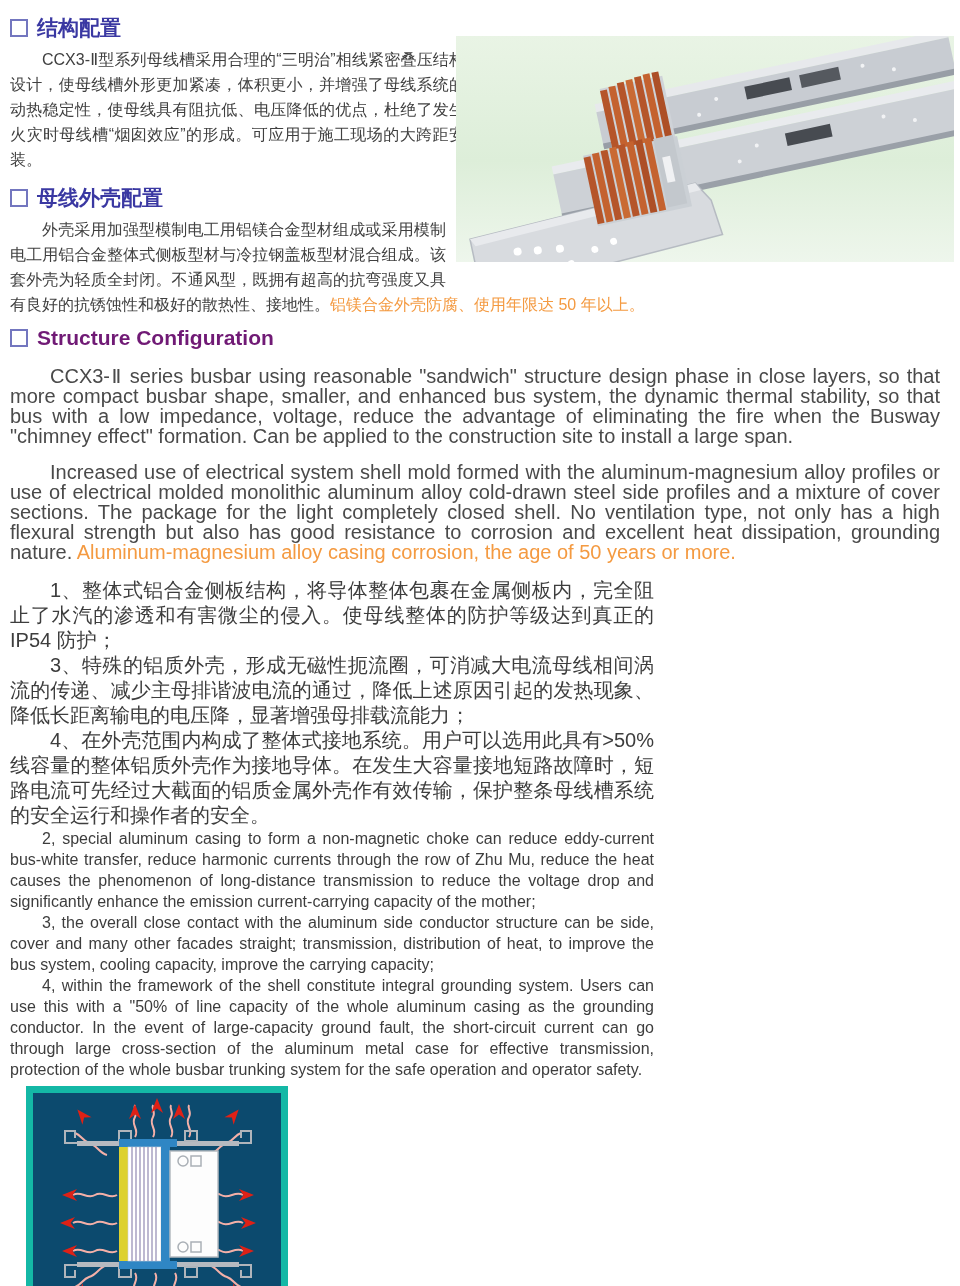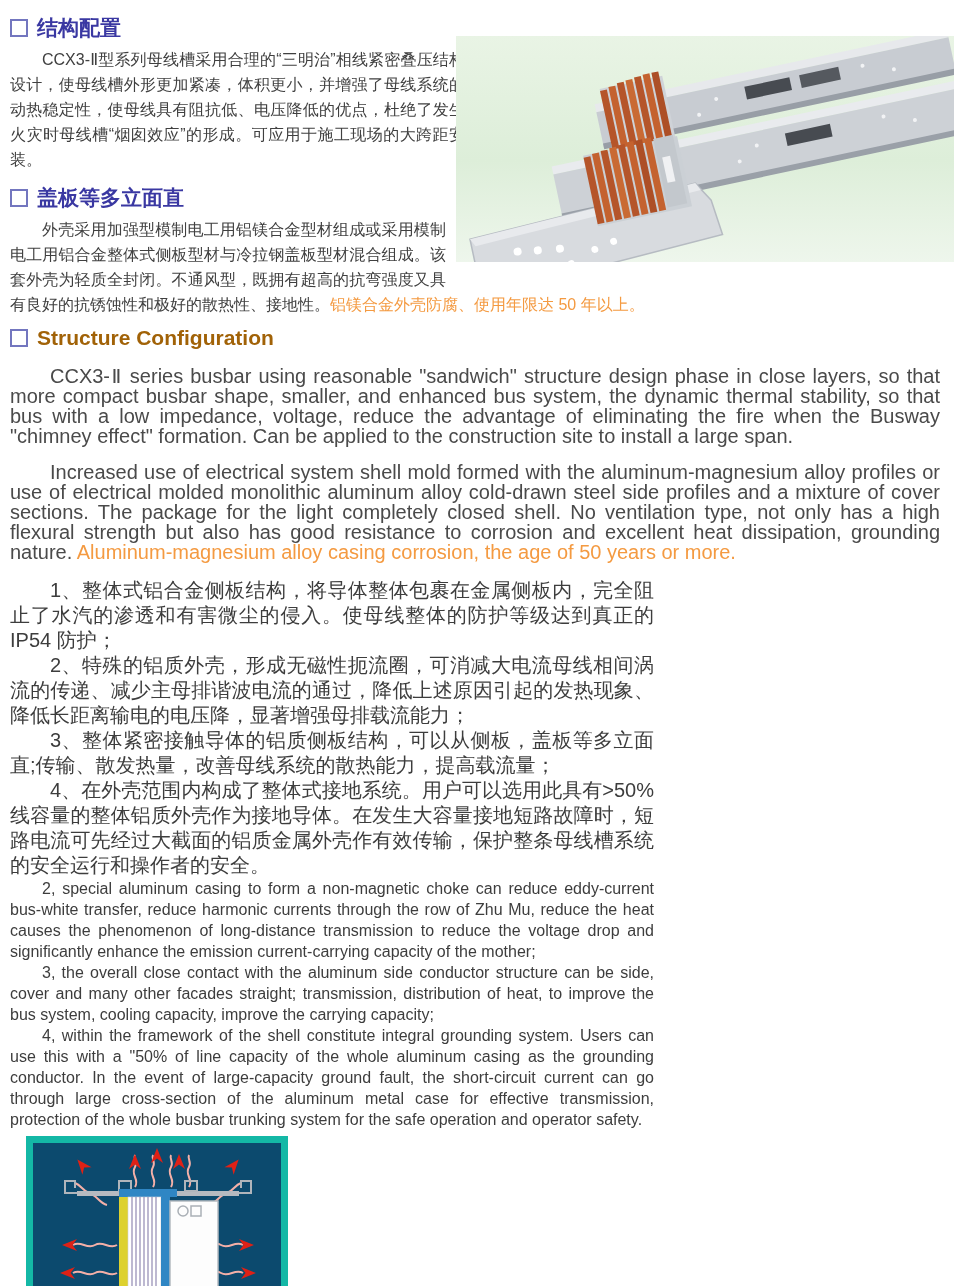--- a/index.html
+++ b/index.html
@@ -3,21 +3,21 @@
 <meta charset="utf-8">
 <style>
   html,body{margin:0;padding:0;background:#ffffff;}
   body{width:960px;height:1286px;position:relative;overflow:hidden;
        font-family:"Liberation Sans","DejaVu Sans",sans-serif;color:#3f3f3f;}
   .page{position:relative;width:960px;height:1252px;padding:14px 20px 0 10px;box-sizing:border-box;}
 
   
   .sec-h{font-weight:bold;font-size:21px;margin:0 0 5px 0;display:flex;align-items:center;gap:9px;}
   .h-cn{color:#3a38a2;}
-  .h-en{color:#a16207;}
+  .h-en{color:#701a75;}
   .sq{display:inline-block;width:14px;height:14px;border:2px solid rgba(68,72,170,0.75);
       background:transparent;flex:0 0 auto;}
 
   
   .p-cn{font-size:16px;line-height:25px;text-indent:2em;text-align:justify;margin:0 0 12px 0;color:#404040;}
   .p-en{font-size:20px;line-height:20px;text-indent:2em;text-align:justify;margin:16px 0 7px 0;color:#4a4a4a;}
   .orange{color:#f49a41;}
   #shell-cn-para{width:auto;margin-bottom:9px;}
   #structure-cn-para{width:455px;}
   .img-spacer{float:right;width:494px;height:52px;}
@@ -116,21 +116,21 @@
   <div class="sec-h h-cn">
     <span class="sq"></span>
     <span>结构配置</span>
   </div>
   <p class="p-cn" id="structure-cn-para">
     <span>CCX3-Ⅱ型系列母线槽采用合理的“三明治”相线紧密叠压结构设计，使母线槽外形更加紧凑，体积更小，并增强了母线系统的动热稳定性，使母线具有阻抗低、电压降低的优点，杜绝了发生火灾时母线槽“烟囱效应”的形成。可应用于施工现场的大跨距安装。</span>
   </p>
 
   <div class="sec-h h-cn">
     <span class="sq"></span>
-    <span>盖板等多立面直</span>
+    <span>母线外壳配置</span>
   </div>
   <p class="p-cn" id="shell-cn-para">
     <span class="img-spacer"></span>
     <span>外壳采用加强型模制电工用铝镁合金型材组成或采用模制电工用铝合金整体式侧板型材与冷拉钢盖板型材混合组成。该套外壳为轻质全封闭。不通风型，既拥有超高的抗弯强度又具有良好的抗锈蚀性和极好的散热性、接地性。</span><span class="orange">铝镁合金外壳防腐、使用年限达 50 年以上。</span>
   </p>
 
   <div class="sec-h h-en">
     <span class="sq"></span>
     <span>Structure Configuration</span>
   </div>
@@ -138,22 +138,21 @@
     <span>CCX3-Ⅱ series busbar using reasonable "sandwich" structure design phase in close layers, so that more compact busbar shape, smaller, and enhanced bus system, the dynamic thermal stability, so that bus with a low impedance, voltage, reduce the advantage of eliminating the fire when the Busway "chimney effect" formation. Can be applied to the construction site to install a large span.</span>
   </p>
 
   <p class="p-en">
     <span>Increased use of electrical system shell mold formed with the aluminum-magnesium alloy profiles or use of electrical molded monolithic aluminum alloy cold-drawn steel side profiles and a mixture of cover sections. The package for the light completely closed shell. No ventilation type, not only has a high flexural strength but also has good resistance to corrosion and excellent heat dissipation, grounding nature. </span><span class="orange">Aluminum-magnesium alloy casing corrosion, the age of 50 years or more.</span>
   </p>
 
   <div class="cols">
     <div class="col-left">
       <p class="feat-cn">1、整体式铝合金侧板结构，将导体整体包裹在金属侧板内，完全阻止了水汽的渗透和有害微尘的侵入。使母线整体的防护等级达到真正的IP54 防护；</p>
-      <p class="feat-cn">2、特殊的铝质外壳，形成无磁性扼流圈，可消减大电流母线相间涡流的传递、减少主母排谐波电流的通过，降低上述原因引起的发热现象、降低长距离输电的电压降，显著增强母排载流能力；</p>
-      <p class="feat-cn">3、整体紧密接触导体的铝质侧板结构，可以从侧板，盖板等多立面直;传输、散发热量，改善母线系统的散热能力，提高载流量；</p>
+      <p class="feat-cn">3、特殊的铝质外壳，形成无磁性扼流圈，可消减大电流母线相间涡流的传递、减少主母排谐波电流的通过，降低上述原因引起的发热现象、降低长距离输电的电压降，显著增强母排载流能力；</p>
       <p class="feat-cn">4、在外壳范围内构成了整体式接地系统。用户可以选用此具有&gt;50%线容量的整体铝质外壳作为接地导体。在发生大容量接地短路故障时，短路电流可先经过大截面的铝质金属外壳作有效传输，保护整条母线槽系统的安全运行和操作者的安全。</p>
       <p class="feat-en">2, special aluminum casing to form a non-magnetic choke can reduce eddy-current bus-white transfer, reduce harmonic currents through the row of Zhu Mu, reduce the heat causes the phenomenon of long-distance transmission to reduce the voltage drop and significantly enhance the emission current-carrying capacity of the mother;</p>
       <p class="feat-en">3, the overall close contact with the aluminum side conductor structure can be side, cover and many other facades straight; transmission, distribution of heat, to improve the bus system, cooling capacity, improve the carrying capacity;</p>
       <p class="feat-en">4, within the framework of the shell constitute integral grounding system. Users can use this with a "50% of line capacity of the whole aluminum casing as the grounding conductor. In the event of large-capacity ground fault, the short-circuit current can go through large cross-section of the aluminum metal case for effective transmission, protection of the whole busbar trunking system for the safe operation and operator safety.</p>
     </div>
 
     <div class="col-right">
 
       <div class="redbox box1">
         <svg width="250" height="216" viewBox="0 0 250 216">

